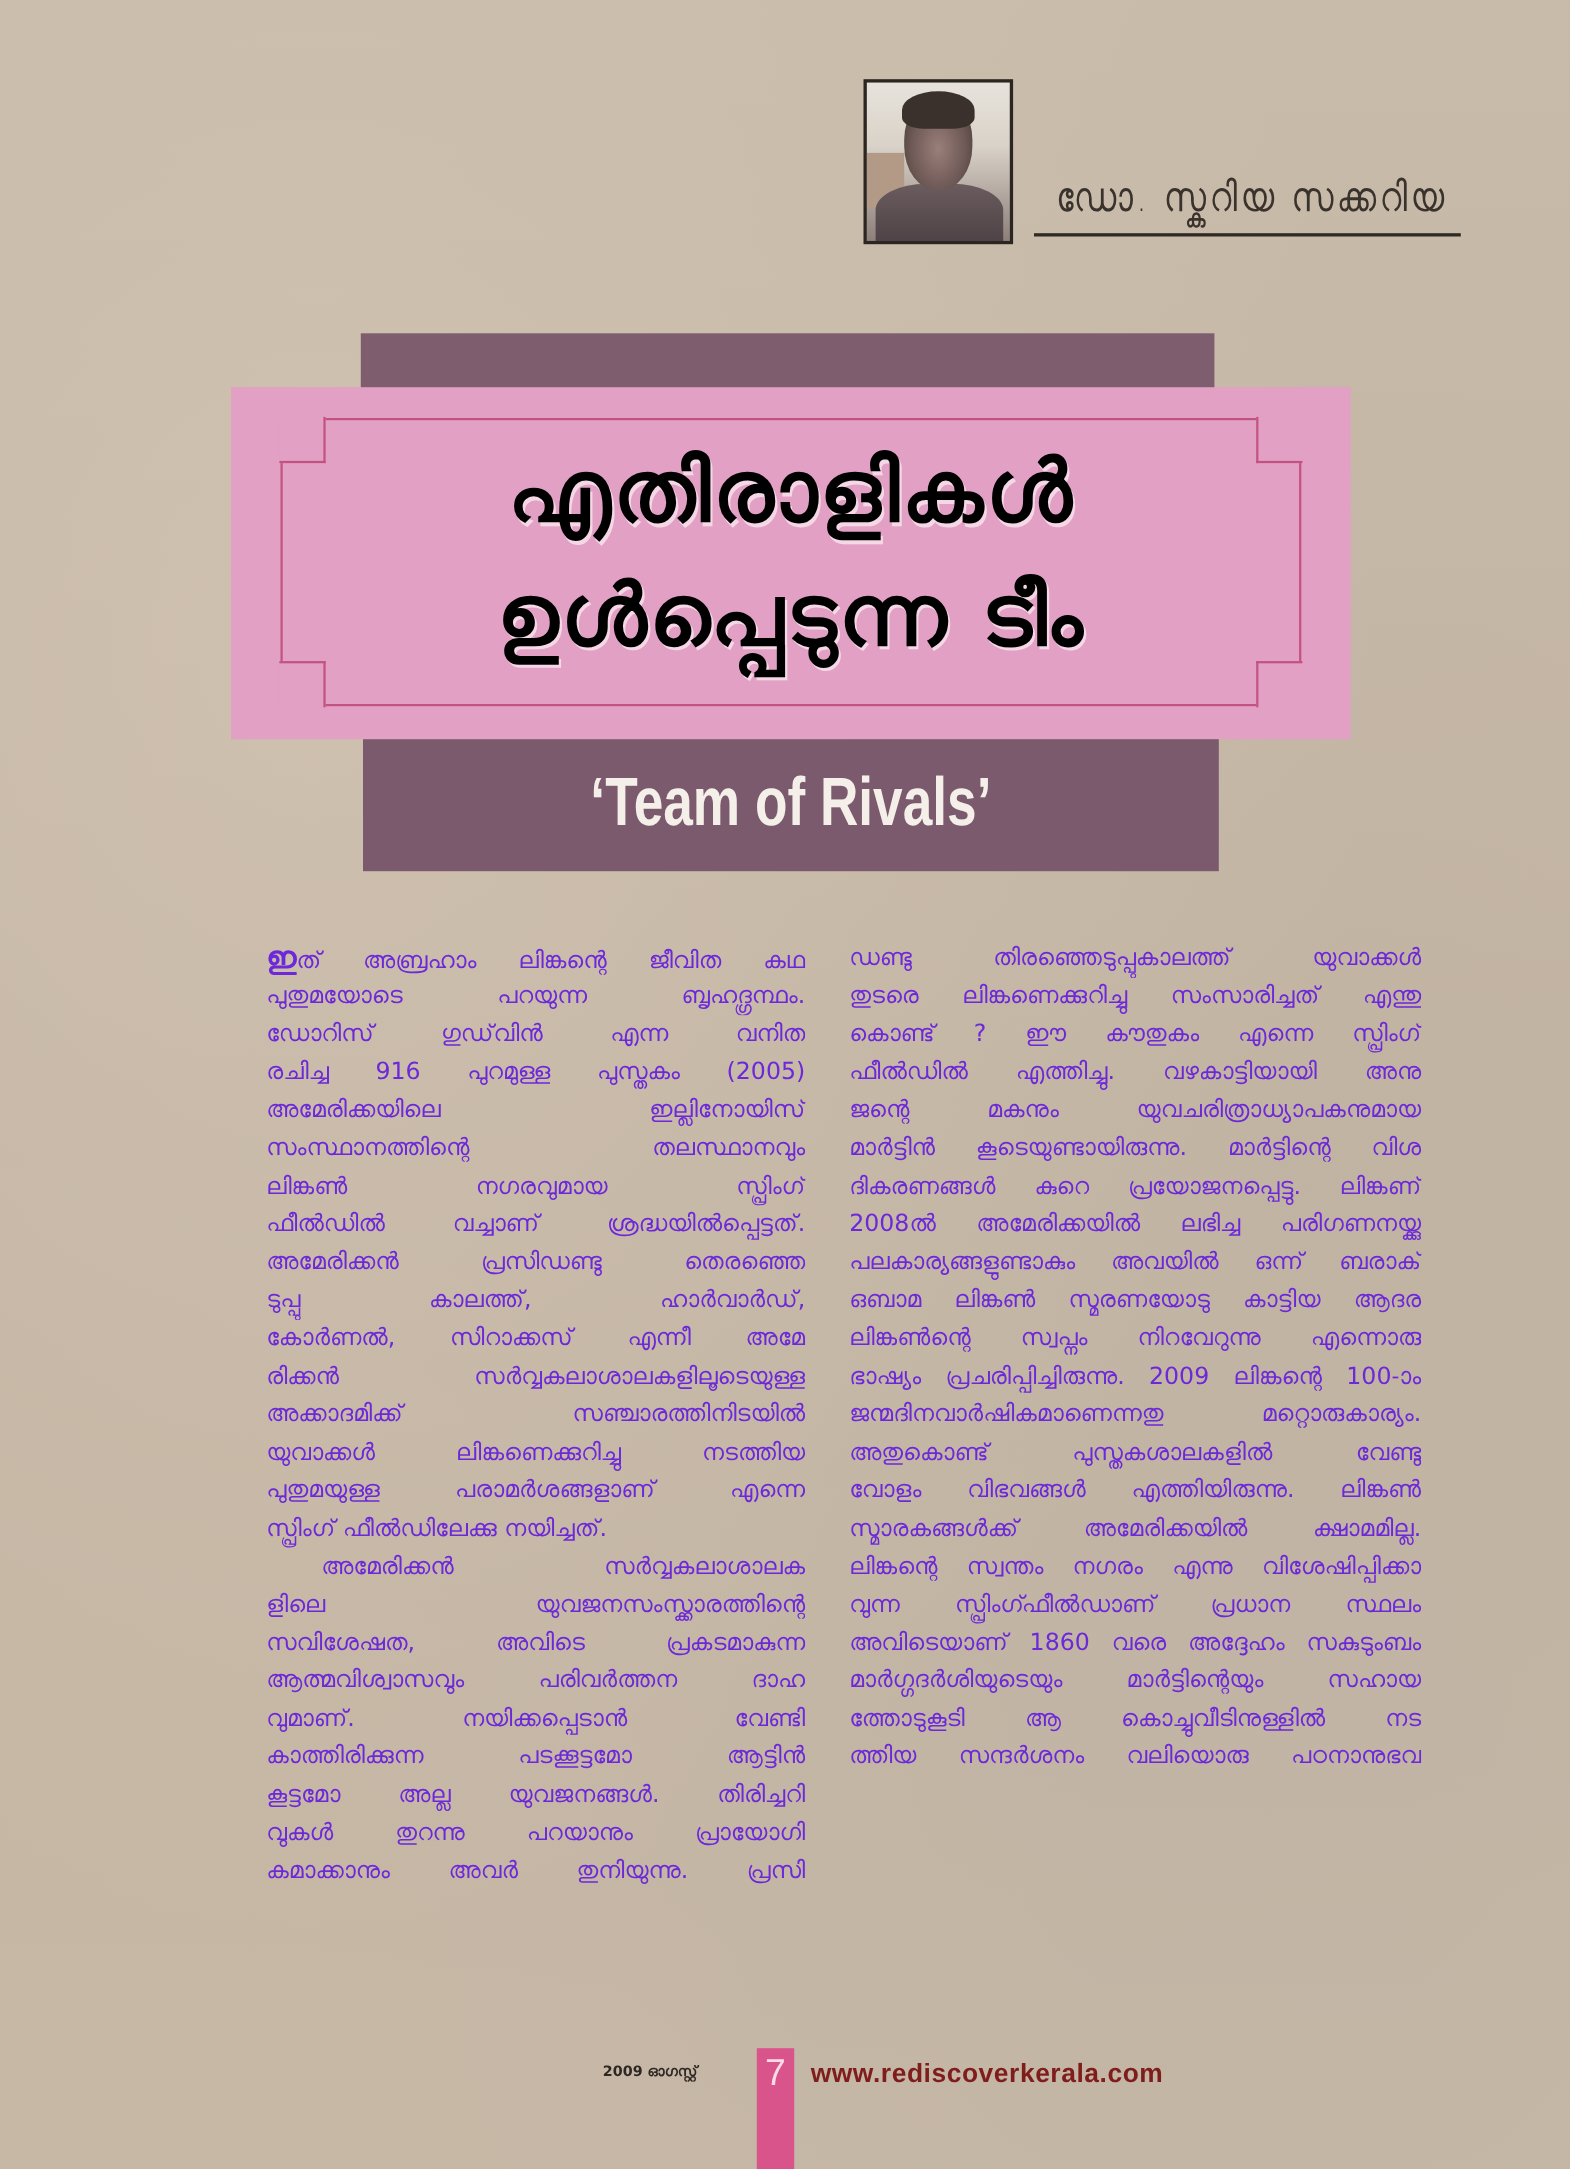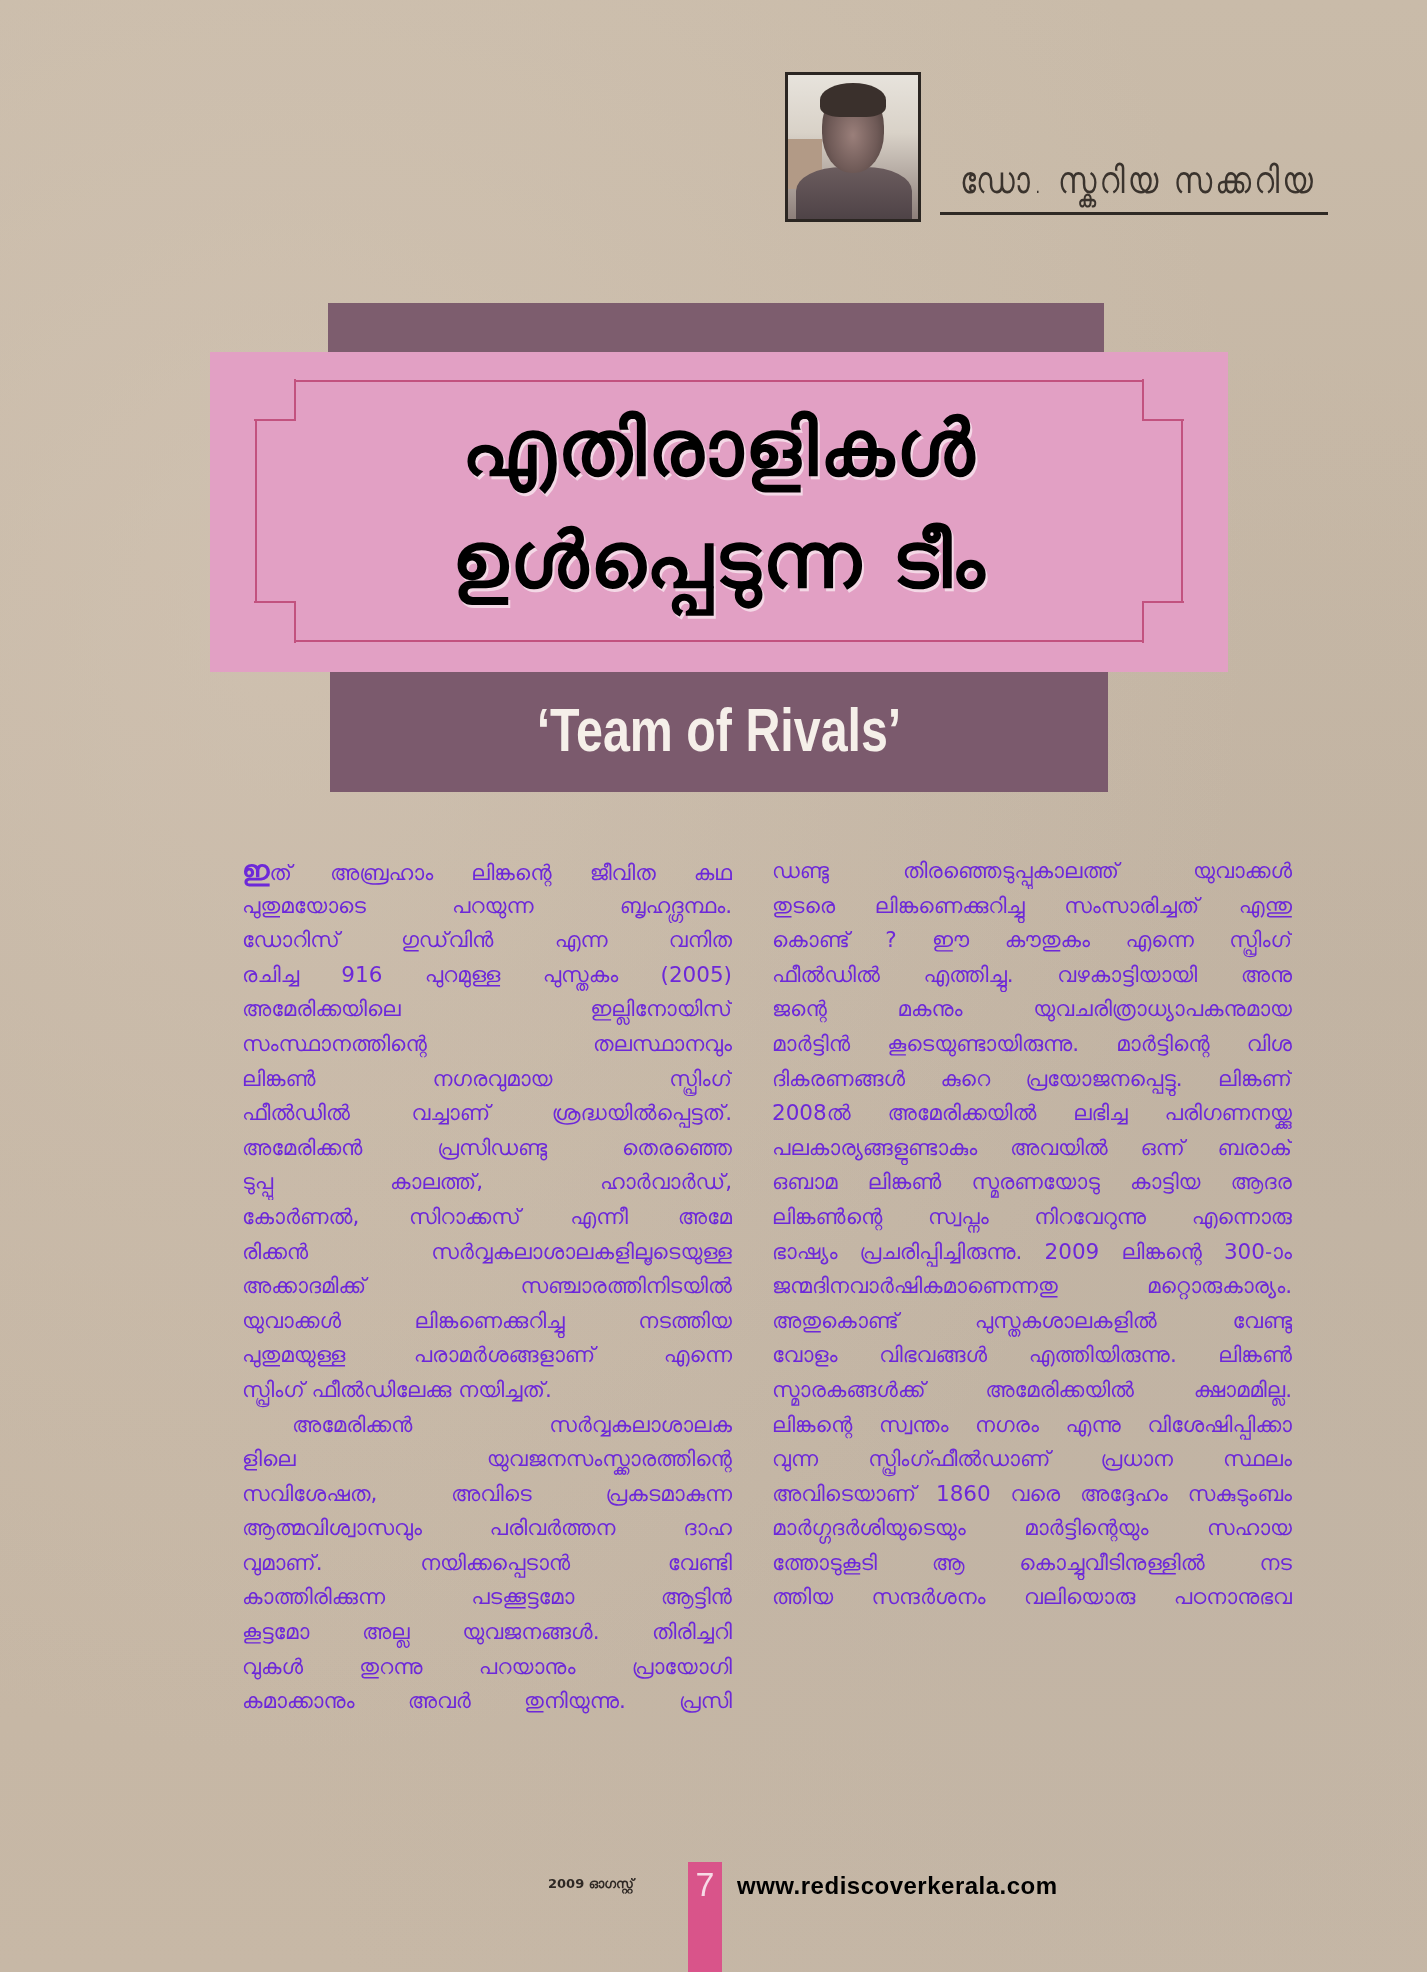--- a/index.html
+++ b/index.html
@@ -116,21 +116,21 @@
   .page-box {
     left: 688px; top: 1862px; width: 34px; height: 110px; background: #d9548a;
   }
   .page-num {
     left: 688px; top: 1862px; width: 34px; text-align: center;
     font-family: "Liberation Sans", sans-serif; font-size: 34px; line-height: 44px;
     color: #f7dbe7; font-weight: 300;
   }
   .footer-url {
     left: 737px; top: 1872px; font-family: "Liberation Sans", sans-serif;
-    font-weight: bold; font-size: 24px; color: #000000; white-space: nowrap;
+    font-weight: bold; font-size: 24px; color: #7f1d1d; white-space: nowrap;
     letter-spacing: 0.5px;
   }
 </style>
 </head>
 <body>
 
 <div class="abs author-photo">
   <div class="photo-chair"></div>
   <div class="photo-body"></div>
   <div class="photo-head"></div>
@@ -186,21 +186,21 @@
     <span class="line"><span>തുടരെ ലിങ്കണെക്കുറിച്ചു സംസാരിച്ചത് എന്തു</span></span>
     <span class="line"><span>കൊണ്ട് ? ഈ കൗതുകം എന്നെ സ്പ്രിംഗ്</span></span>
     <span class="line"><span>ഫീൽഡിൽ എത്തിച്ചു. വഴകാട്ടിയായി അനു</span></span>
     <span class="line"><span>ജന്റെ മകനും യുവചരിത്രാധ്യാപകനുമായ</span></span>
     <span class="line"><span>മാർട്ടിൻ കൂടെയുണ്ടായിരുന്നു. മാർട്ടിന്റെ വിശ</span></span>
     <span class="line"><span>ദികരണങ്ങൾ കുറെ പ്രയോജനപ്പെട്ടു. ലിങ്കണ്</span></span>
     <span class="line"><span>2008ൽ അമേരിക്കയിൽ ലഭിച്ച പരിഗണനയ്ക്കു</span></span>
     <span class="line"><span>പലകാര്യങ്ങളുണ്ടാകും അവയിൽ ഒന്ന് ബരാക്</span></span>
     <span class="line"><span>ഒബാമ ലിങ്കൺ സ്മരണയോടു കാട്ടിയ ആദര</span></span>
     <span class="line"><span>ലിങ്കൺന്റെ സ്വപ്നം നിറവേറുന്നു എന്നൊരു</span></span>
-    <span class="line"><span>ഭാഷ്യം പ്രചരിപ്പിച്ചിരുന്നു. 2009 ലിങ്കന്റെ 300-ാം</span></span>
+    <span class="line"><span>ഭാഷ്യം പ്രചരിപ്പിച്ചിരുന്നു. 2009 ലിങ്കന്റെ 100-ാം</span></span>
     <span class="line"><span>ജന്മദിനവാർഷികമാണെന്നതു മറ്റൊരുകാര്യം.</span></span>
     <span class="line"><span>അതുകൊണ്ട് പുസ്തകശാലകളിൽ വേണ്ടു</span></span>
     <span class="line"><span>വോളം വിഭവങ്ങൾ എത്തിയിരുന്നു. ലിങ്കൺ</span></span>
     <span class="line"><span>സ്മാരകങ്ങൾക്ക് അമേരിക്കയിൽ ക്ഷാമമില്ല.</span></span>
     <span class="line"><span>ലിങ്കന്റെ സ്വന്തം നഗരം എന്നു വിശേഷിപ്പിക്കാ</span></span>
     <span class="line"><span>വുന്ന സ്പ്രിംഗ്ഫീൽഡാണ് പ്രധാന സ്ഥലം</span></span>
     <span class="line"><span>അവിടെയാണ് 1860 വരെ അദ്ദേഹം സകുടുംബം</span></span>
     <span class="line"><span>മാർഗ്ഗദർശിയുടെയും മാർട്ടിന്റെയും സഹായ</span></span>
     <span class="line"><span>ത്തോടുകൂടി ആ കൊച്ചുവീടിനുള്ളിൽ നട</span></span>
     <span class="line"><span>ത്തിയ സന്ദർശനം വലിയൊരു പഠനാനുഭവ</span></span>

